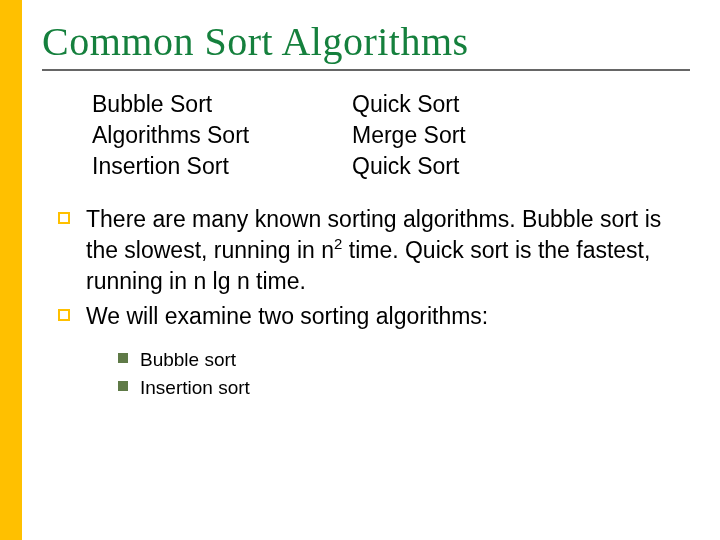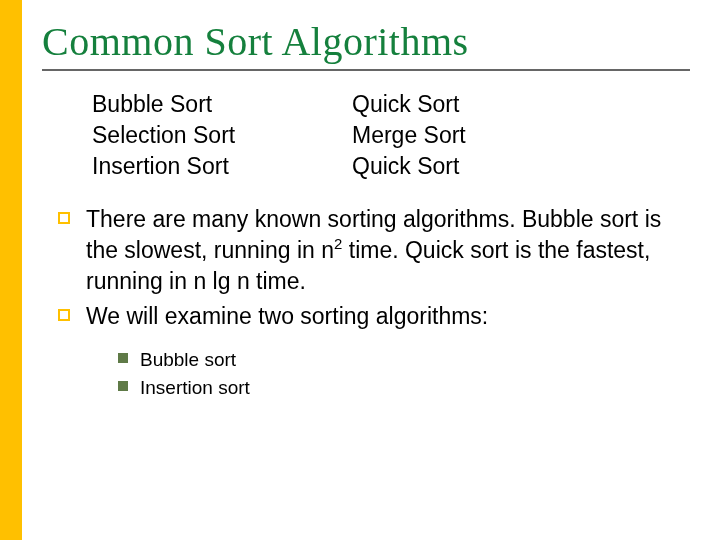--- a/index.html
+++ b/index.html
@@ -103,21 +103,21 @@
 <div class="accent-bar"></div>
 
 <div class="slide">
 
   <h1 class="title">Common Sort Algorithms</h1>
   <hr class="rule">
 
   <div class="cols">
     <div class="col">
       <div>Bubble Sort</div>
-      <div>Selection Sort</div>
+      <div>Algorithms Sort</div>
       <div>Insertion Sort</div>
     </div>
     <div class="col">
       <div>Quick Sort</div>
       <div>Merge Sort</div>
       <div>Quick Sort</div>
     </div>
   </div>
 
   <ul class="bullets">

